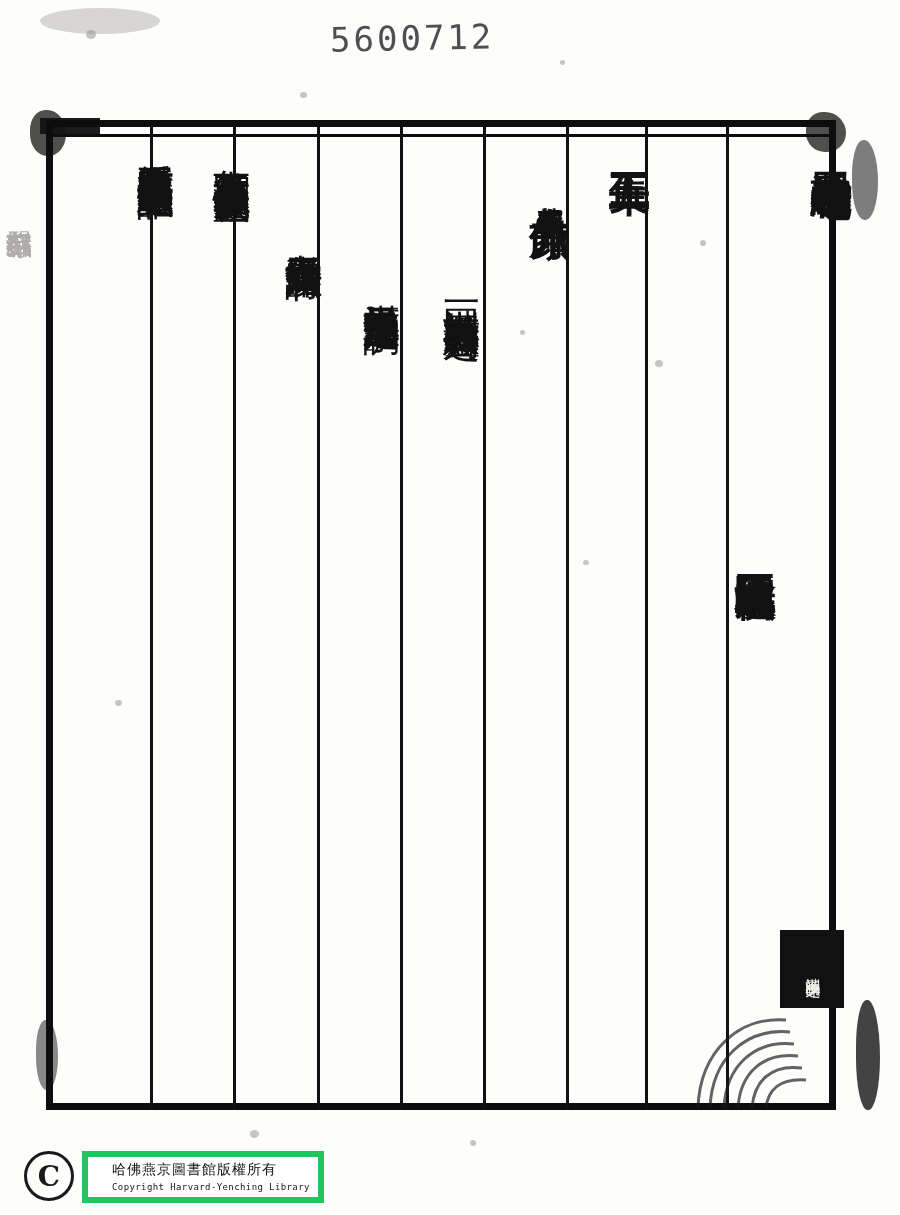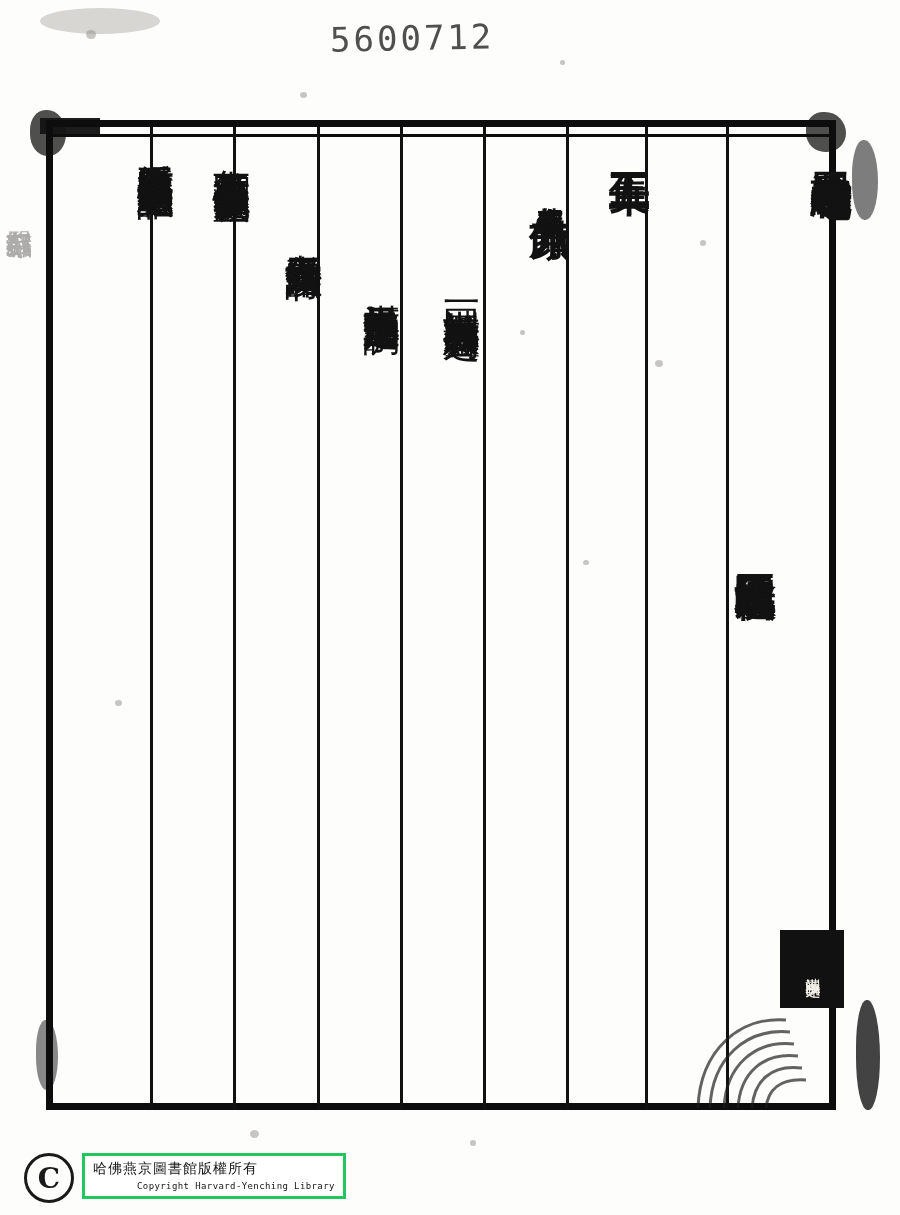--- a/index.html
+++ b/index.html
@@ -186,39 +186,38 @@
     display: flex;
     align-items: center;
     justify-content: center;
     font-family: "DejaVu Serif", serif;
     font-size: 28px;
     font-weight: bold;
     color: #1a1a1a;
     flex: none;
   }
   .stamp-text {
-    border: 3px solid #22c55e;
-    padding: 4px 8px 5px 8px;
+    border: 6px solid #22c55e;
+    padding: 4px 8px 5px 24px;
     background: #fff;
   }
   .stamp-cn {
     font-family: "DejaVu Serif", serif;
     font-size: 14px;
     letter-spacing: 1px;
     color: #141414;
     white-space: nowrap;
   }
   .stamp-en {
     font-family: "DejaVu Sans Mono", monospace;
     font-size: 9px;
     letter-spacing: .4px;
     color: #141414;
     margin-top: 3px;
     white-space: nowrap;
-    margin-left: 44px;
   }
 
   
   .ghost {
     position: absolute;
     left: 4px;
     top: 210px;
     width: 44px;
     writing-mode: vertical-rl;
     text-orientation: upright;

